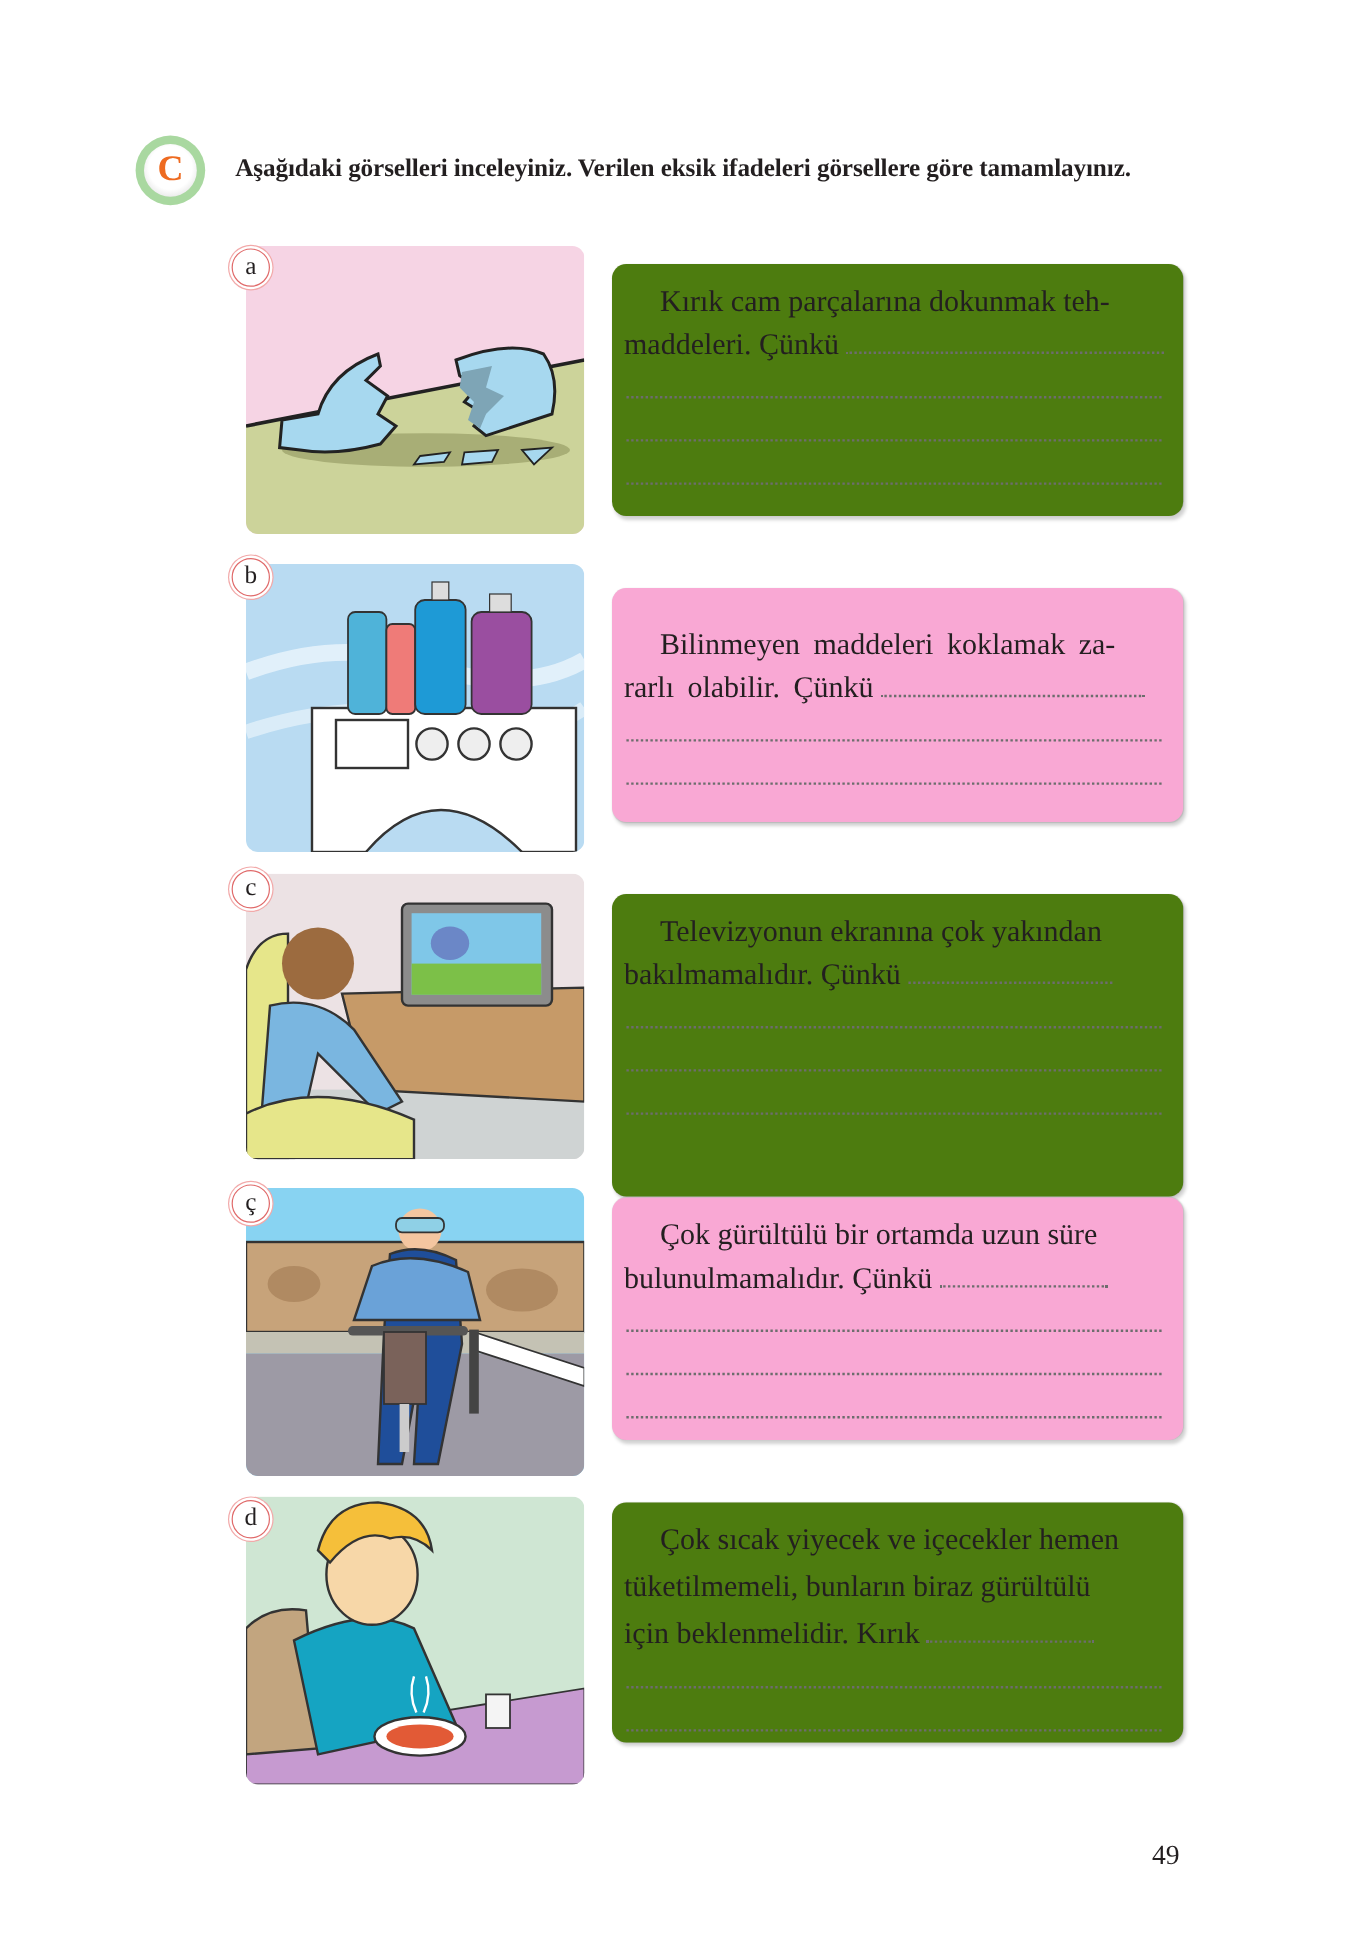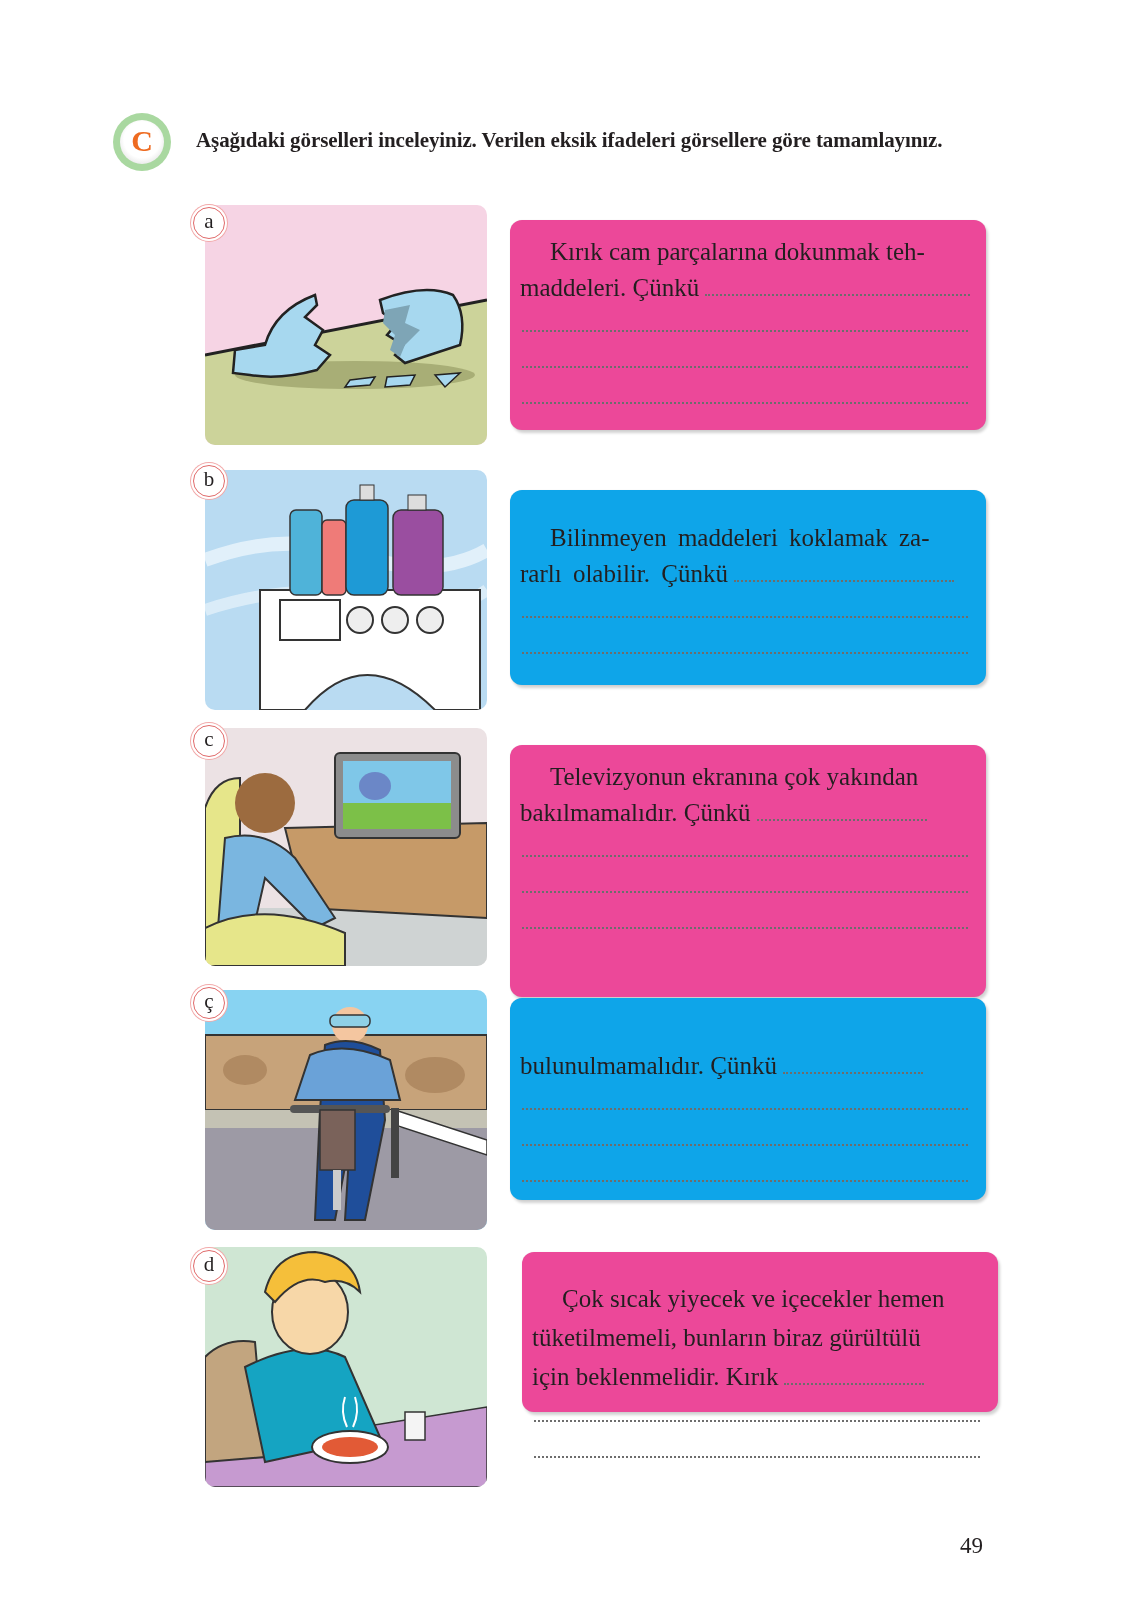--- a/index.html
+++ b/index.html
@@ -18,22 +18,22 @@
   .illus { position: absolute; left: 205px; width: 282px; border-radius: 10px; overflow: hidden; }
   .illus svg { display: block; width: 100%; height: 100%; }
   .label-badge { position: absolute; left: 193px; width: 30px; height: 30px; border-radius: 50%;
     background: #fff; border: 1.5px solid #e06a6a; box-shadow: 0 0 0 2px #fff, 0 0 0 3px #f2a9a9;
     display: flex; align-items: center; justify-content: center; font-size: 21px; line-height: 1; color: #231f20; z-index: 2; }
   .label-badge span { margin-top: -3px; }
 
   .card { position: absolute; left: 510px; width: 476px; border-radius: 12px;
     box-shadow: 2px 3px 3px rgba(0,0,0,0.18), 0 0 1px rgba(0,0,0,0.12);
     padding: 14px 14px 14px 10px; box-sizing: border-box; }
-  .card.cream { background: #ec4899; }
-  .card.blue { background: #0ea5e9; }
+  .card.cream { background: #4d7c0f; }
+  .card.blue { background: #f9a8d4; }
   .card .text { font-size: 25px; line-height: 36px; text-indent: 30px; text-align: justify; margin: 0; }
   .dotline { height: 36px; position: relative; }
   .dotline::after { content: ""; position: absolute; left: 2px; right: 4px; bottom: 10px; border-bottom: 2px dotted #6d6d6d; }
   .inline-dots { display: inline-block; vertical-align: baseline; border-bottom: 2px dotted #6d6d6d; height: 1px; margin-left: 6px; }
 
   .page-number { position: absolute; left: 960px; top: 1510px; font-size: 23px; margin-top: 23px; }
 </style>
 </head>
 <body>
 
@@ -147,21 +147,21 @@
     <path d="M120,55 Q145,45 175,60 L180,130 L160,230 L140,230 L145,150 L130,230 L110,230 L115,120 Z" fill="#1f4e9a" stroke="#333" stroke-width="2"></path>
     <path d="M105,65 Q140,50 185,70 L195,110 L90,110 Z" fill="#6aa2d8" stroke="#333" stroke-width="2"></path>
     <rect x="85" y="115" width="100" height="8" rx="4" fill="#555"></rect>
     <rect x="115" y="120" width="35" height="60" fill="#7a625a" stroke="#333" stroke-width="1.5"></rect>
     <rect x="128" y="180" width="8" height="40" fill="#ccc"></rect>
     <rect x="125" y="25" width="40" height="12" rx="5" fill="#8fd0e6" stroke="#333" stroke-width="1.5"></rect>
   </svg>
 </div>
 <div class="card blue" style="top:998px;height:202px;padding-top:14px;">
   <p class="text">
-    <br>
+    <span>Çok gürültülü bir ortamda uzun süre</span><br>
     <span>bulunulmamalıdır. Çünkü</span><span class="inline-dots" style="width:140px"></span>
   </p>
   <div class="dotline"></div>
   <div class="dotline"></div>
   <div class="dotline"></div>
 </div>
 
 <div class="label-badge" style="top:1250px">
     <span>d</span>
   </div>
@@ -172,21 +172,21 @@
     <path d="M0,110 Q20,90 50,95 L60,210 L0,215 Z" fill="#c2a57f" stroke="#333" stroke-width="2"></path>
     <path d="M40,120 Q100,90 140,110 L175,190 L60,215 Z" fill="#15a4c2" stroke="#333" stroke-width="2"></path>
     <ellipse cx="105" cy="65" rx="38" ry="42" fill="#f7d7a8" stroke="#333" stroke-width="2"></ellipse>
     <path d="M60,45 Q70,5 110,5 Q150,10 155,45 Q140,30 120,35 Q95,25 70,55 Z" fill="#f5bf3a" stroke="#333" stroke-width="2"></path>
     <ellipse cx="145" cy="200" rx="38" ry="16" fill="#fff" stroke="#333" stroke-width="2"></ellipse>
     <ellipse cx="145" cy="200" rx="28" ry="10" fill="#e25a36"></ellipse>
     <rect x="200" y="165" width="20" height="28" fill="#f4f4f4" stroke="#333" stroke-width="1.5"></rect>
     <path d="M140,150 Q135,165 142,180 M150,150 Q155,165 148,180" stroke="#fff" stroke-width="2" fill="none"></path>
   </svg>
 </div>
-<div class="card cream" style="top:1252px;height:160px;padding-top:27px;margin-left:12px;">
+<div class="card cream" style="top:1252px;height:200px;padding-top:12px;">
   <p class="text" style="line-height:39px">
     <span>Çok sıcak yiyecek ve içecekler hemen</span><br>
     <span>tüketilmemeli, bunların biraz gürültülü</span><br>
     <span>için beklenmelidir. Kırık</span><span class="inline-dots" style="width:140px"></span>
   </p>
   <div class="dotline"></div>
   <div class="dotline"></div>
 </div>
 
 <div class="page-number">49</div>

